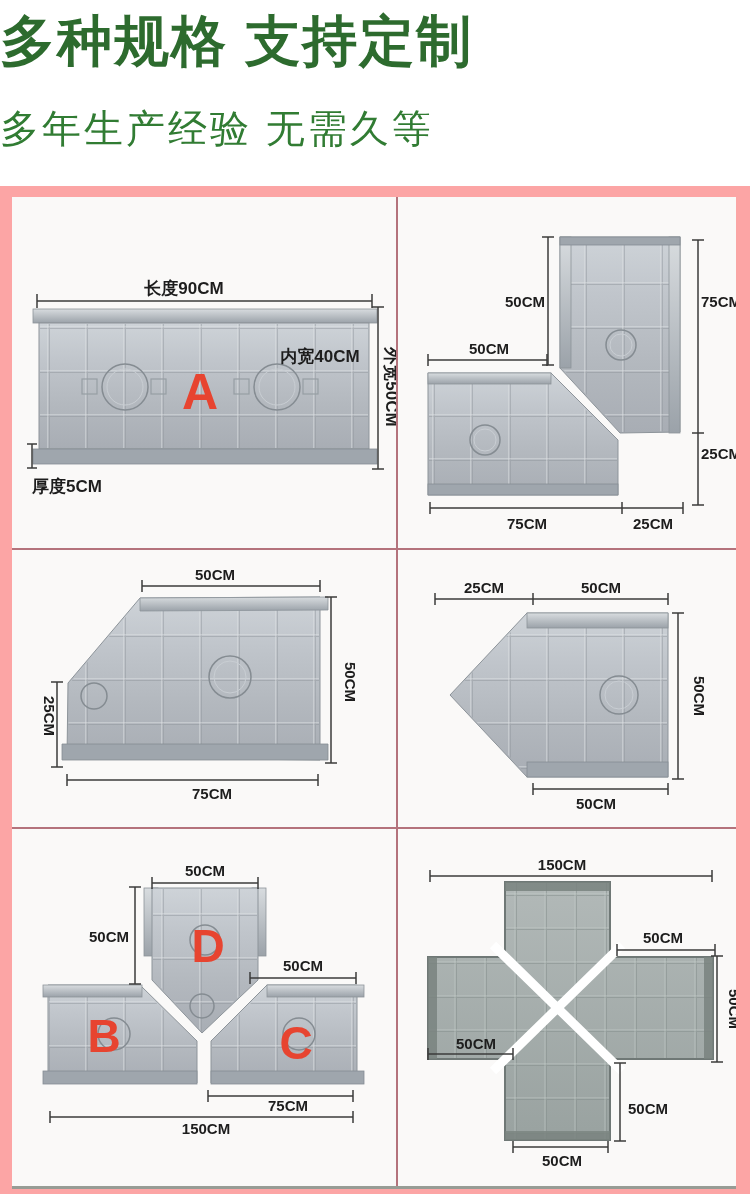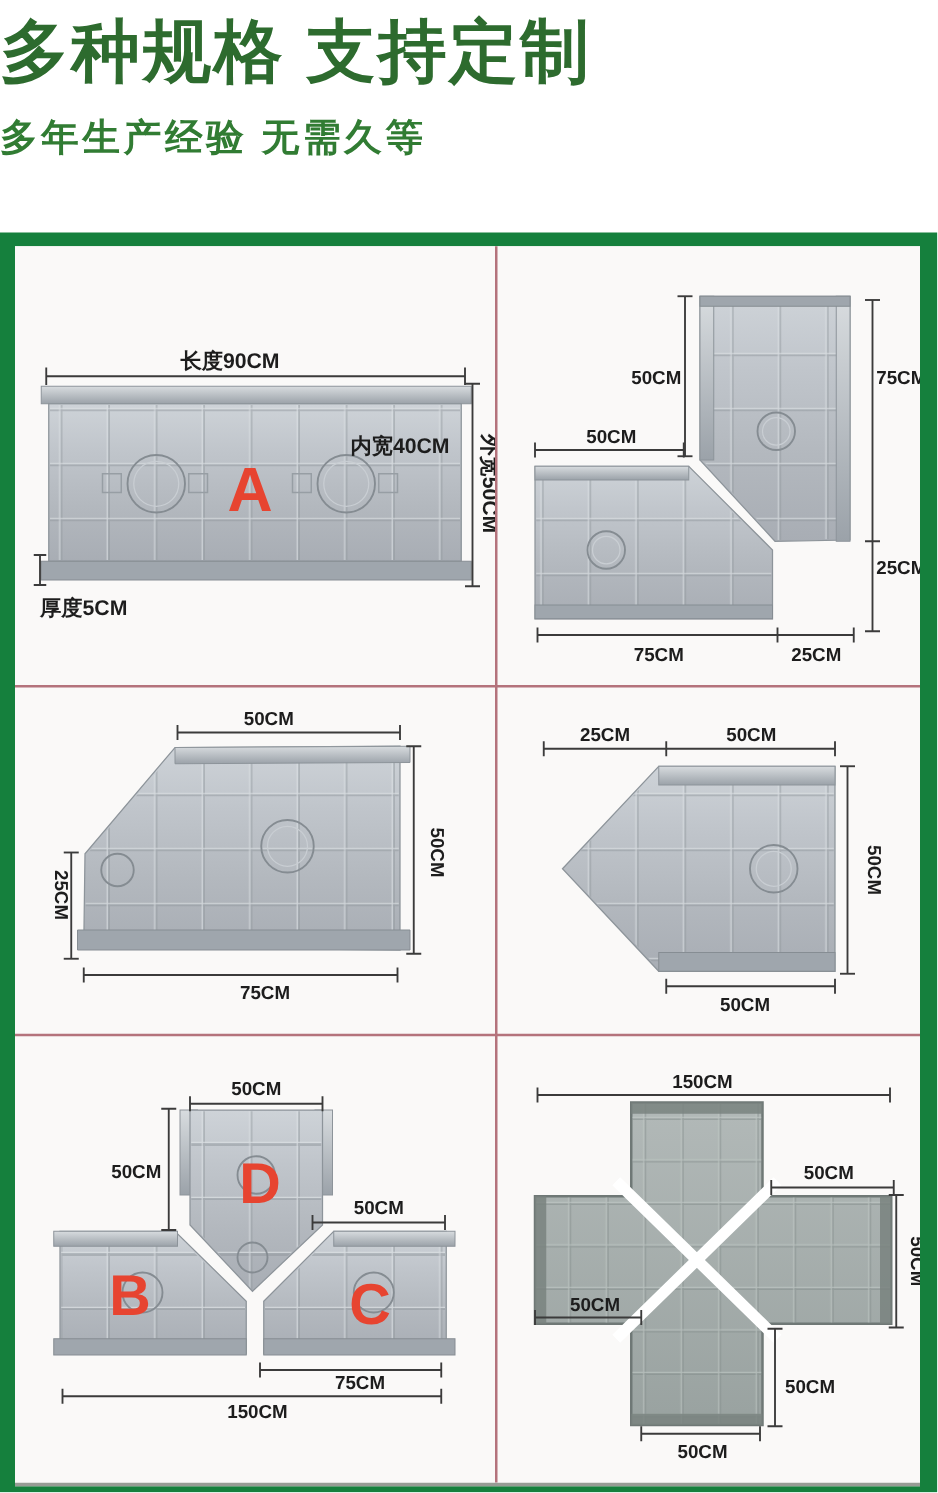--- a/index.html
+++ b/index.html
@@ -1,21 +1,21 @@
 <!DOCTYPE html>
 <html><head>
 <meta charset="utf-8">
 <style>
   html,body{margin:0;padding:0;background:#ffffff;}
   body{width:750px;font-family:"Liberation Sans","DejaVu Sans",sans-serif;}
   .page{width:750px;height:1194px;position:relative;overflow:hidden;background:#ffffff;}
   .header{height:186px;text-align:left;box-sizing:border-box;padding-top:10px;background:#ffffff;}
   .title{font-size:55px;font-weight:900;color:#2d6b2e;letter-spacing:2px;line-height:62px;}
-  .subtitle{margin-top:22px;font-size:30px;font-weight:700;color:#317c33;letter-spacing:3px;line-height:34px;}
-  .board{height:1008px;background:#15803d;box-sizing:border-box;padding:11px 14px 8px 12px;}
+  .subtitle{margin-top:40px;font-size:39px;font-weight:400;color:#317c33;letter-spacing:3px;line-height:34px;}
+  .board{height:1008px;background:#fca5a5;box-sizing:border-box;padding:11px 14px 8px 12px;}
   .grid{position:relative;width:724px;height:989px;background:#faf9f8;border-bottom:3px solid #979c95;box-sizing:content-box;
         display:grid;grid-template-columns:385px 339px;grid-template-rows:352px 279px 358px;}
   .cell{position:relative;overflow:hidden;background:#faf9f8;}
   .cell svg{display:block;}
   .divider{position:absolute;background:#b4737c;pointer-events:none;}
   .div-v{left:384px;top:0;width:2px;height:989px;}
   .div-h1{left:0;top:351px;width:724px;height:2px;}
   .div-h2{left:0;top:630px;width:724px;height:2px;}
   
   .dim{font-family:"Liberation Sans","DejaVu Sans",sans-serif;font-weight:700;font-size:15px;fill:#1d1d1d;}

